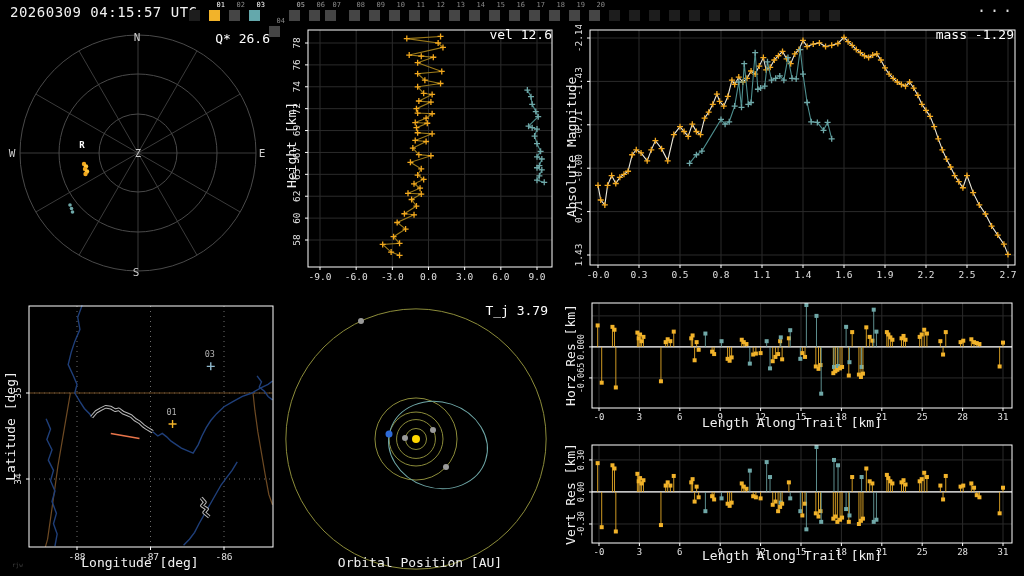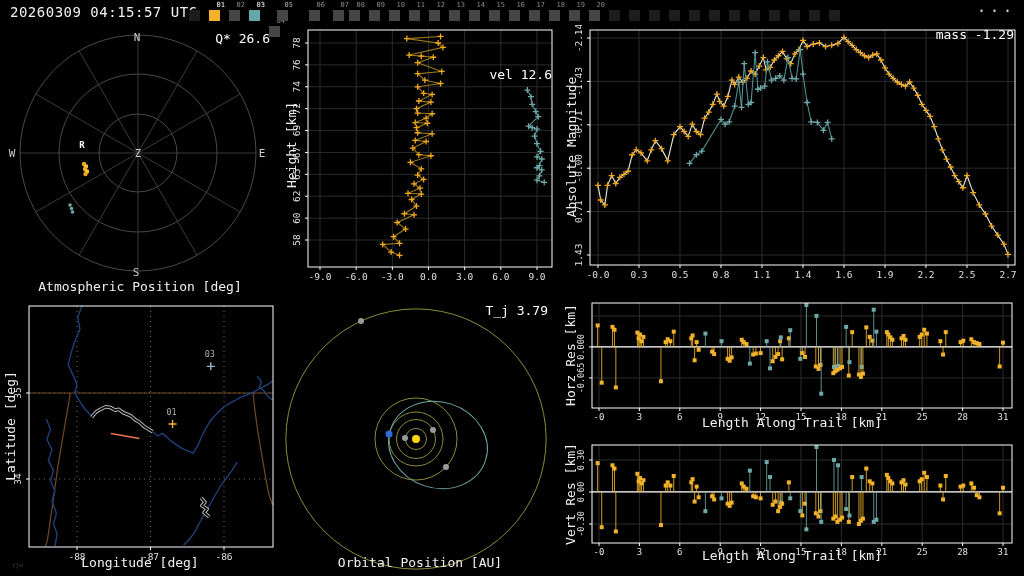--- a/index.html
+++ b/index.html
@@ -40,29 +40,29 @@
           <div class="box" style="background: rgb(69, 69, 69);"></div>
         </div>
         <div class="stcell" style="left: 248px;">
           <span class="lbl" style="color: rgb(255, 255, 255);">03</span>
           <div class="box" style="background: rgb(100, 168, 172);"></div>
         </div>
         <div class="stcell" style="left: 268px; margin-top: 16px;">
           <span class="lbl" style="color: rgb(138, 138, 138);">04</span>
           <div class="box" style="background: rgb(69, 69, 69);"></div>
         </div>
-        <div class="stcell" style="left: 276px; font-weight: bold;">
+        <div class="stcell" style="left: 288px; font-weight: bold;">
           <span class="lbl" style="color: rgb(138, 138, 138);">05</span>
           <div class="box" style="background: rgb(69, 69, 69);"></div>
         </div>
         <div class="stcell" style="left: 308px;">
           <span class="lbl" style="color: rgb(138, 138, 138);">06</span>
           <div class="box" style="background: rgb(69, 69, 69);"></div>
         </div>
-        <div class="stcell" style="left: 332px;">
+        <div class="stcell" style="left: 324px;">
           <span class="lbl" style="color: rgb(138, 138, 138);">07</span>
           <div class="box" style="background: rgb(69, 69, 69);"></div>
         </div>
         <div class="stcell" style="left: 348px;">
           <span class="lbl" style="color: rgb(138, 138, 138);">08</span>
           <div class="box" style="background: rgb(69, 69, 69);"></div>
         </div>
         <div class="stcell" style="left: 368px;">
           <span class="lbl" style="color: rgb(138, 138, 138);">09</span>
           <div class="box" style="background: rgb(69, 69, 69);"></div>
@@ -195,21 +195,20 @@
           <circle cx="87" cy="146.5" r="2.2" fill="#FFC43B"></circle>
           <circle cx="85.5" cy="149" r="2.2" fill="#F2A81D"></circle>
         </g>
         <g>
           <circle cx="70" cy="180" r="1.8" fill="#6FA8A8"></circle>
           <circle cx="71.5" cy="183.5" r="1.8" fill="#6FA8A8"></circle>
           <circle cx="72.5" cy="187" r="1.8" fill="#6FA8A8"></circle>
         </g>
       </svg>
     <div class="ptitle" style="right:10px;top:6px;">Q* 26.6</div>
-    <div class="xlabel" style="top:254px;">Atmospheric Position [deg]</div>
   </div>
 
   <div class="panel" id="p-trail" style="left:280px;top:25px;width:280px;height:270px;">
     <svg id="svg-trail" width="280" height="270">
         <g>
           <line x1="40" y1="5" x2="40" y2="242" stroke="#2b2b2b" stroke-width="1"></line>
           <line x1="76.16666666666666" y1="5" x2="76.16666666666666" y2="242" stroke="#2b2b2b" stroke-width="1"></line>
           <line x1="112.33333333333333" y1="5" x2="112.33333333333333" y2="242" stroke="#2b2b2b" stroke-width="1"></line>
           <line x1="148.5" y1="5" x2="148.5" y2="242" stroke="#2b2b2b" stroke-width="1"></line>
           <line x1="184.66666666666666" y1="5" x2="184.66666666666666" y2="242" stroke="#2b2b2b" stroke-width="1"></line>
@@ -332,21 +331,21 @@
           <path d="M254 131.82222222222228H260M257 128.82222222222228V134.82222222222228" stroke="#6FA8A8" stroke-width="1.3" fill="none"></path>
           <path d="M258.82222222222225 134.01111111111106H264.82222222222225M261.82222222222225 131.01111111111106V137.01111111111106" stroke="#6FA8A8" stroke-width="1.3" fill="none"></path>
           <path d="M256.4111111111111 140.5777777777778H262.4111111111111M259.4111111111111 137.5777777777778V143.5777777777778" stroke="#6FA8A8" stroke-width="1.3" fill="none"></path>
           <path d="M254 142.76666666666674H260M257 139.76666666666674V145.76666666666674" stroke="#6FA8A8" stroke-width="1.3" fill="none"></path>
           <path d="M258.82222222222225 144.9555555555555H264.82222222222225M261.82222222222225 141.9555555555555V147.9555555555555" stroke="#6FA8A8" stroke-width="1.3" fill="none"></path>
           <path d="M256.4111111111111 150.79259259259263H262.4111111111111M259.4111111111111 147.79259259259263V153.79259259259263" stroke="#6FA8A8" stroke-width="1.3" fill="none"></path>
           <path d="M254 155.17037037037036H260M257 152.17037037037036V158.17037037037036" stroke="#6FA8A8" stroke-width="1.3" fill="none"></path>
           <path d="M261.23333333333335 157.3592592592593H267.23333333333335M264.23333333333335 154.3592592592593V160.3592592592593" stroke="#6FA8A8" stroke-width="1.3" fill="none"></path>
         </g>
       </svg>
-    <div class="ptitle" style="right:8px;top:2px;margin-top:40px;">vel 12.6</div>
+    <div class="ptitle" style="right:8px;top:2px;">vel 12.6</div>
     <div class="vlabel" style="left:11px;top:120px;">Height [km]</div>
   </div>
 
   <div class="panel" id="p-mag" style="left:560px;top:25px;width:464px;height:270px;">
     <svg id="svg-mag" width="464" height="270">
         <g>
           <line x1="38" y1="5" x2="38" y2="240" stroke="#2b2b2b" stroke-width="1"></line>
           <line x1="79" y1="5" x2="79" y2="240" stroke="#2b2b2b" stroke-width="1"></line>
           <line x1="120" y1="5" x2="120" y2="240" stroke="#2b2b2b" stroke-width="1"></line>
           <line x1="161" y1="5" x2="161" y2="240" stroke="#2b2b2b" stroke-width="1"></line>

